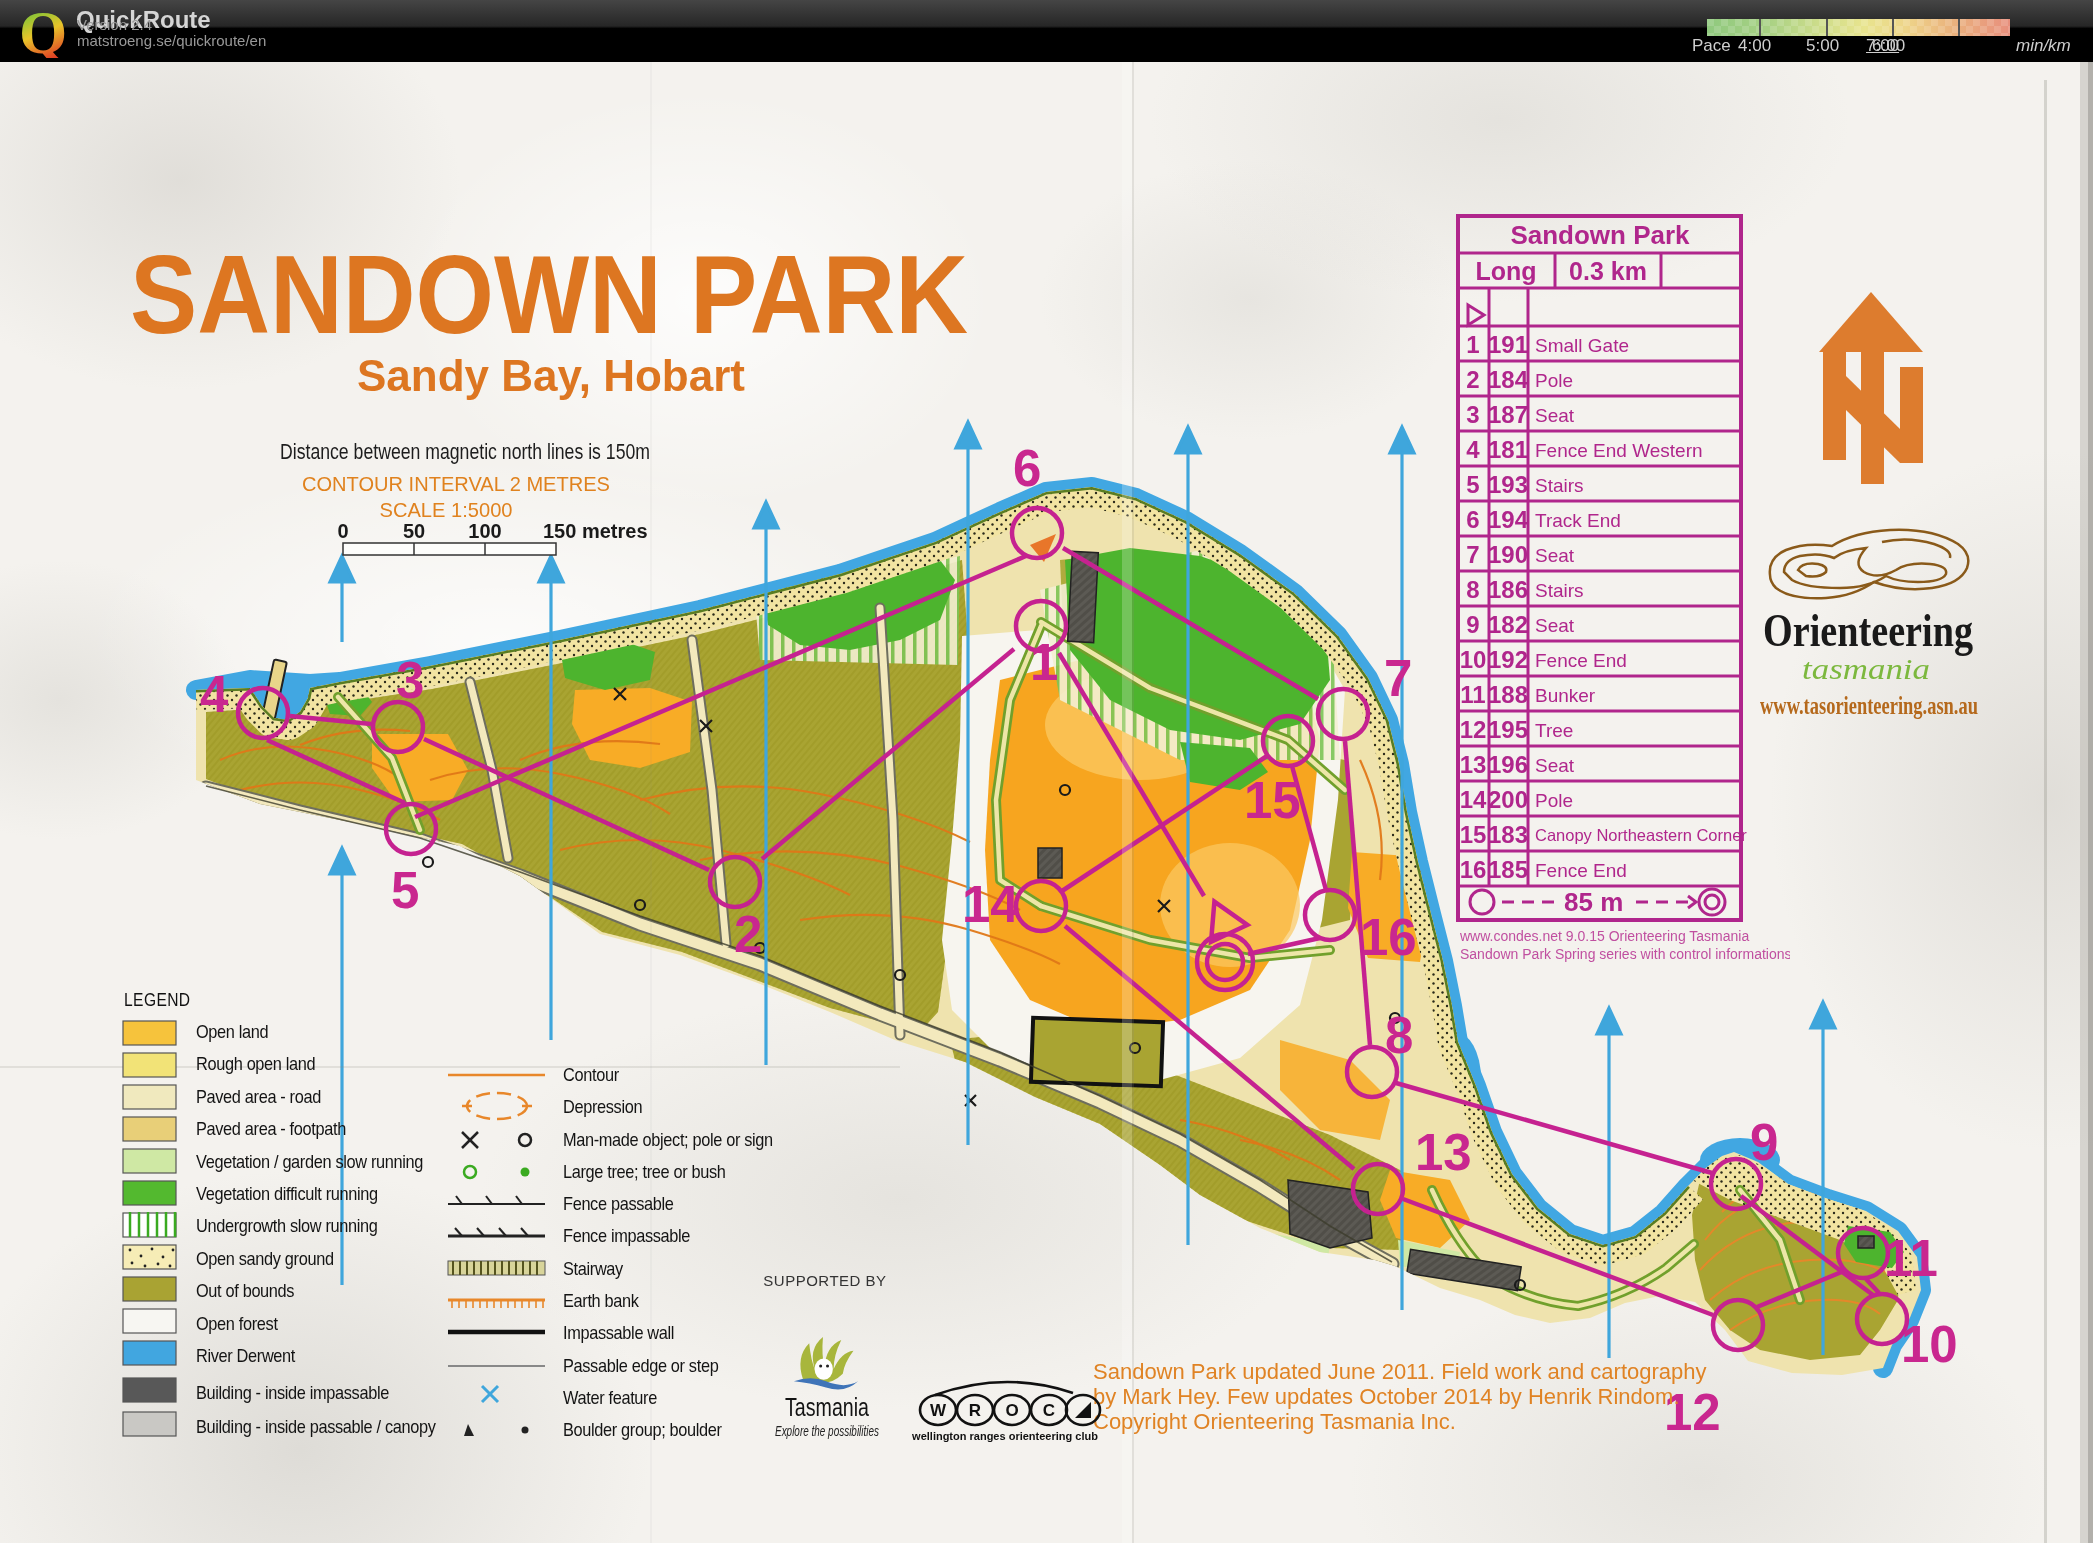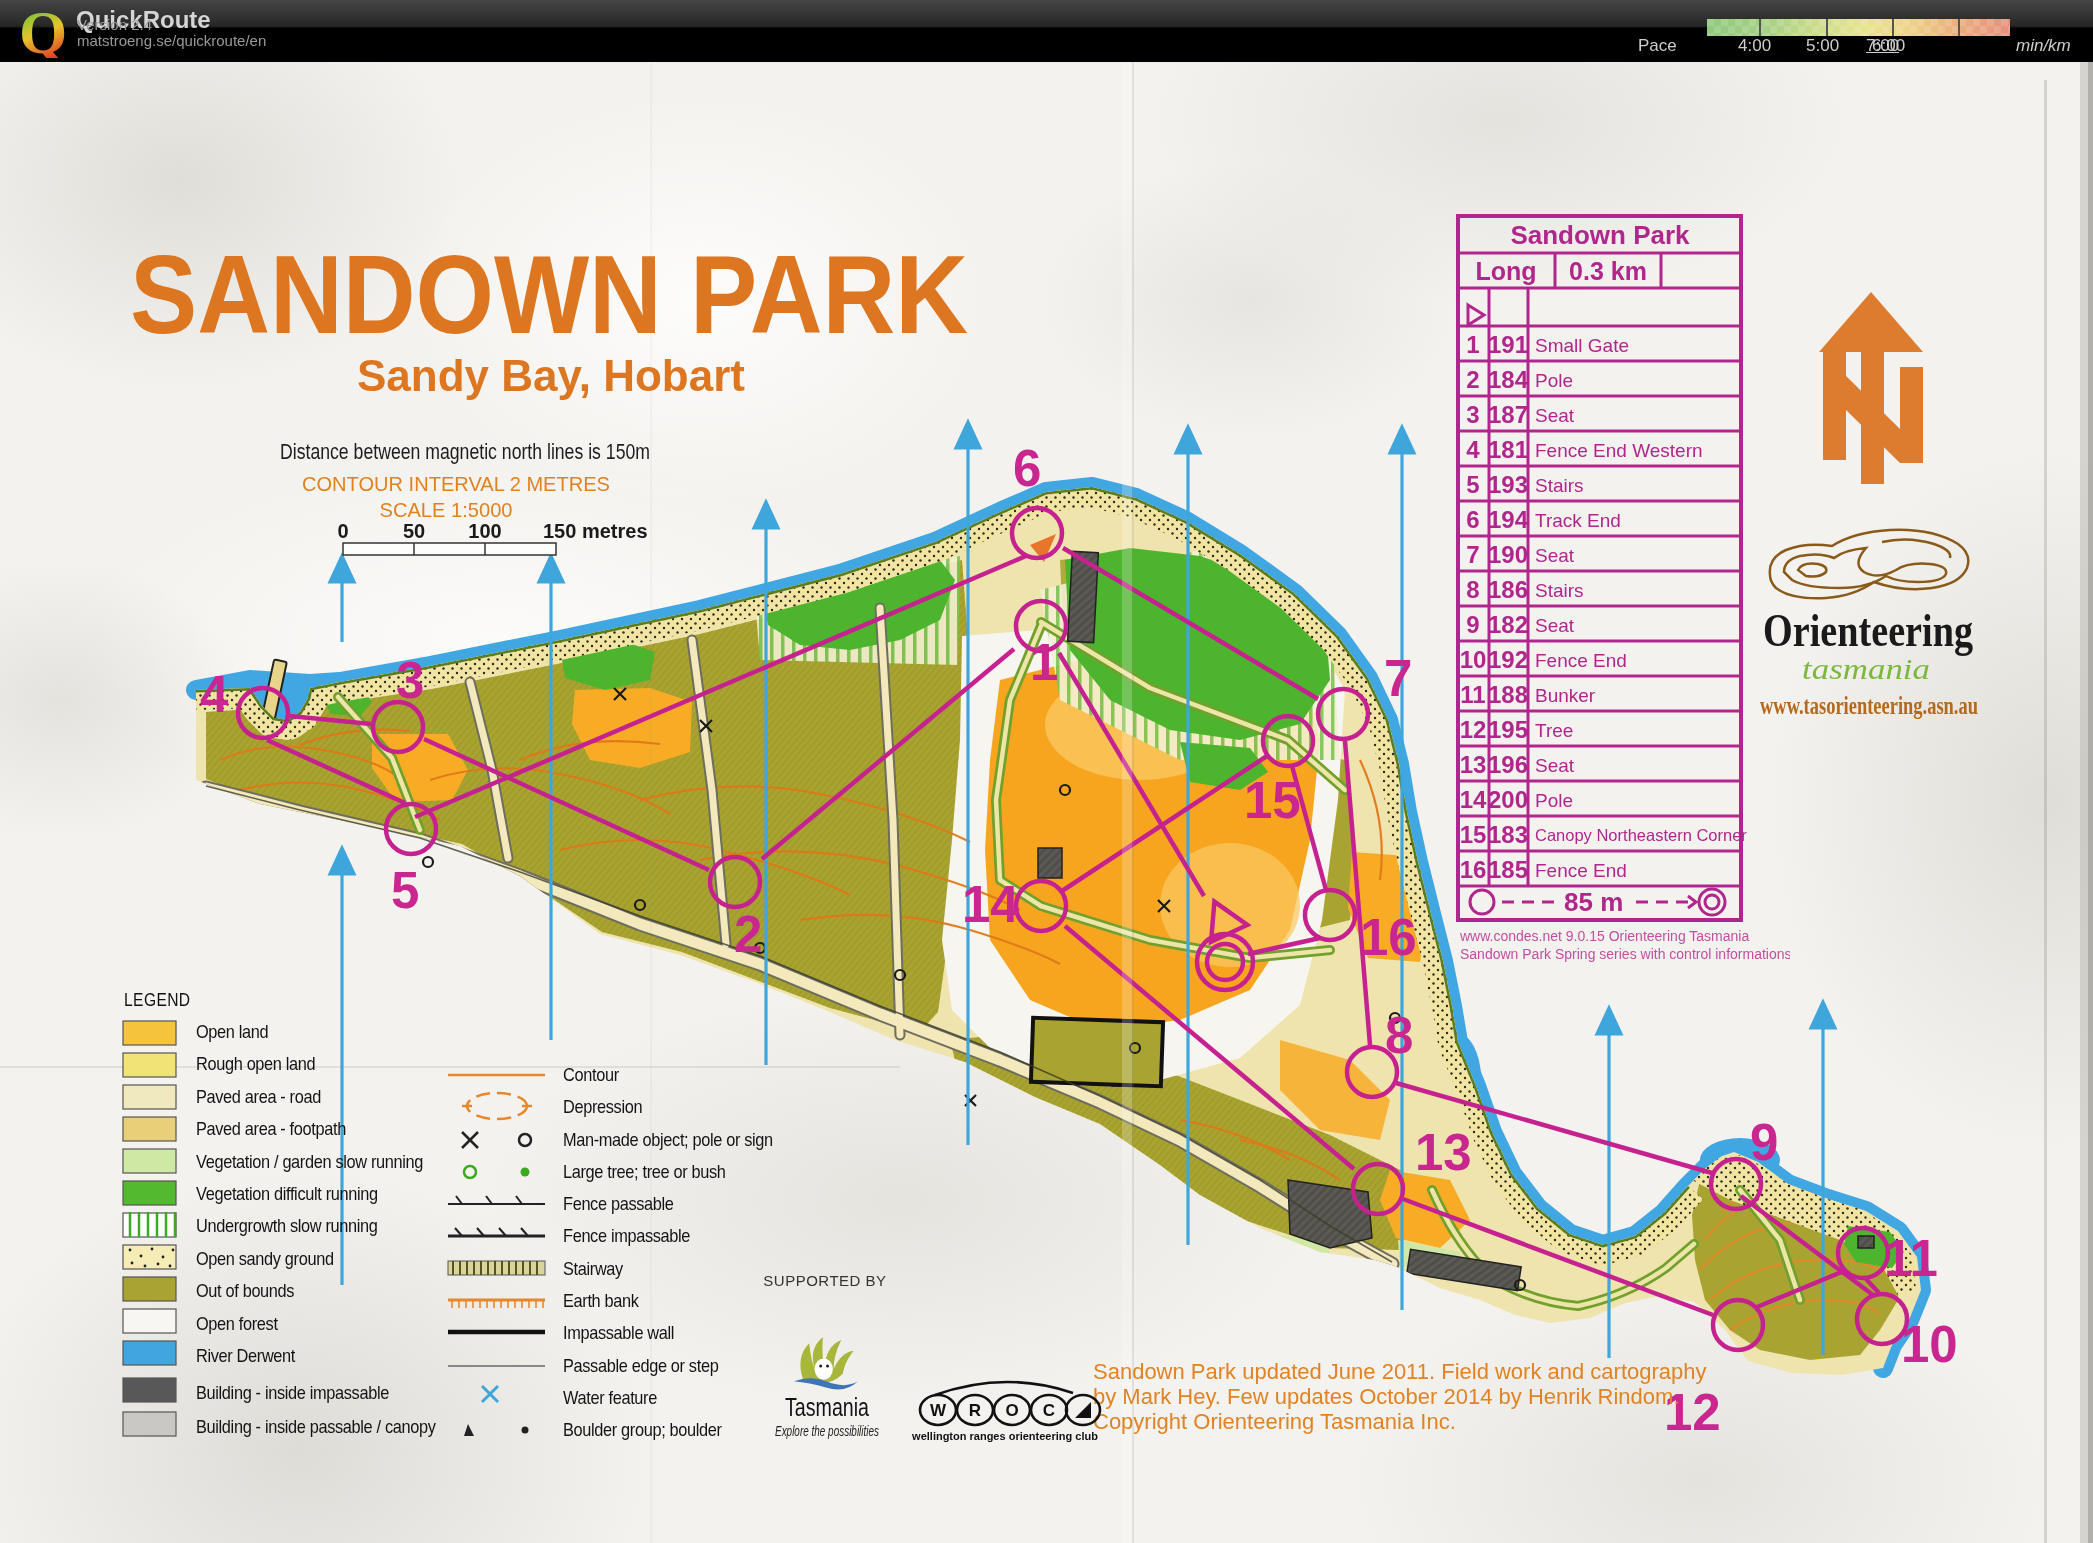--- a/index.html
+++ b/index.html
@@ -34,21 +34,21 @@
    <stop offset="0" stop-color="#2db44e"></stop>
           <stop offset="0.35" stop-color="#9cc433"></stop>
    <stop offset="0.6" stop-color="#e8c42a"></stop>
           <stop offset="1" stop-color="#e04124"></stop>
         </linearGradient>
       </defs>
   <text x="27" y="47" text-anchor="middle" font-family="Liberation Serif,serif" font-weight="bold" font-size="62" fill="url(#qg)">Q</text>
  </svg>
  <div class="tb1">QuickRoute</div>
  <div class="tb2">Version 2.4<br>matstroeng.se/quickroute/en</div>
- <div class="pace" style="left:1638px;text-align:right;">Pace</div>
+ <div class="pace" style="left:1692px;text-align:right;">Pace</div>
  <div class="pace" style="left:1738px;">4:00</div>
  <div class="pace" style="left:1806px;">5:00</div>
  <div class="pace" style="left:1872px;">6:00</div>
  <div class="pace" style="left:1866px;text-decoration:underline;">7:00</div>
  <div class="pace" style="left:2016px;font-style:italic;">min/km</div>
  <svg style="position:absolute;left:1707px;top:19px" width="303" height="17">
   <defs>
         <linearGradient id="paceg" x1="0" y1="0" x2="1" y2="0">
    <stop offset="0" stop-color="#8fc97e"></stop>
           <stop offset="0.2" stop-color="#a8d184"></stop>

